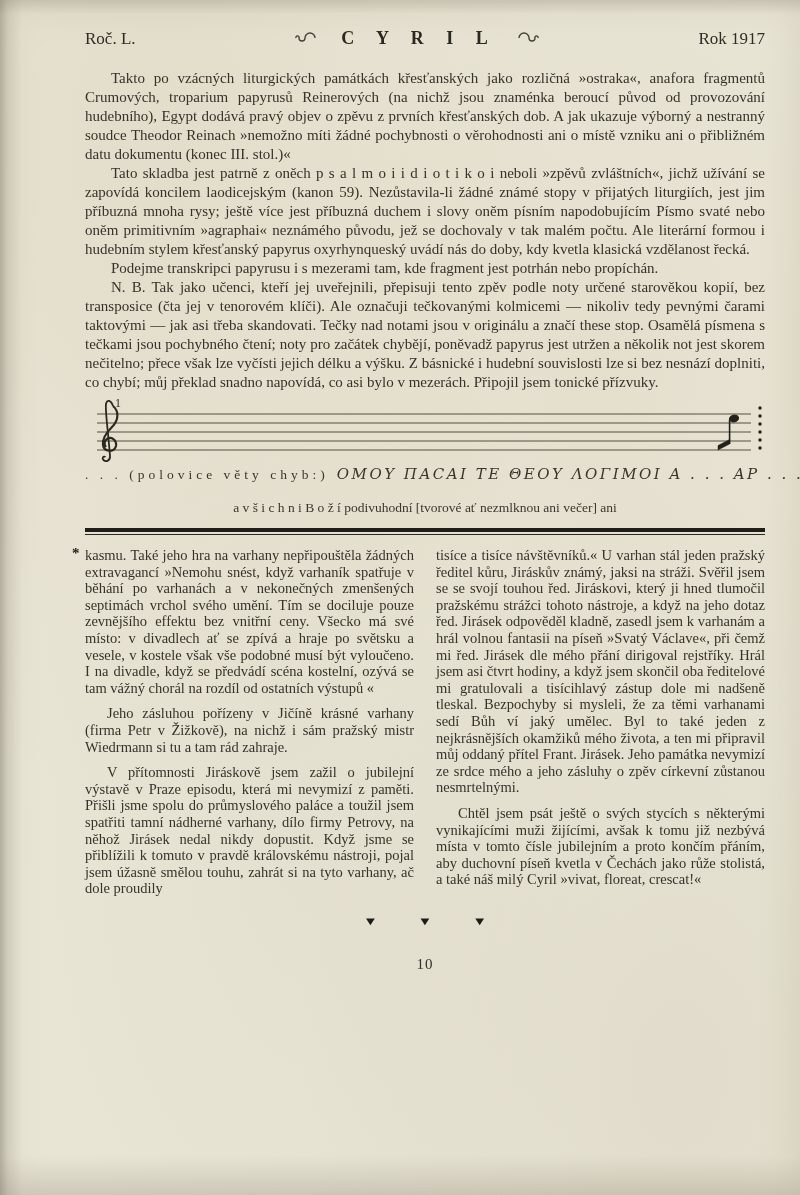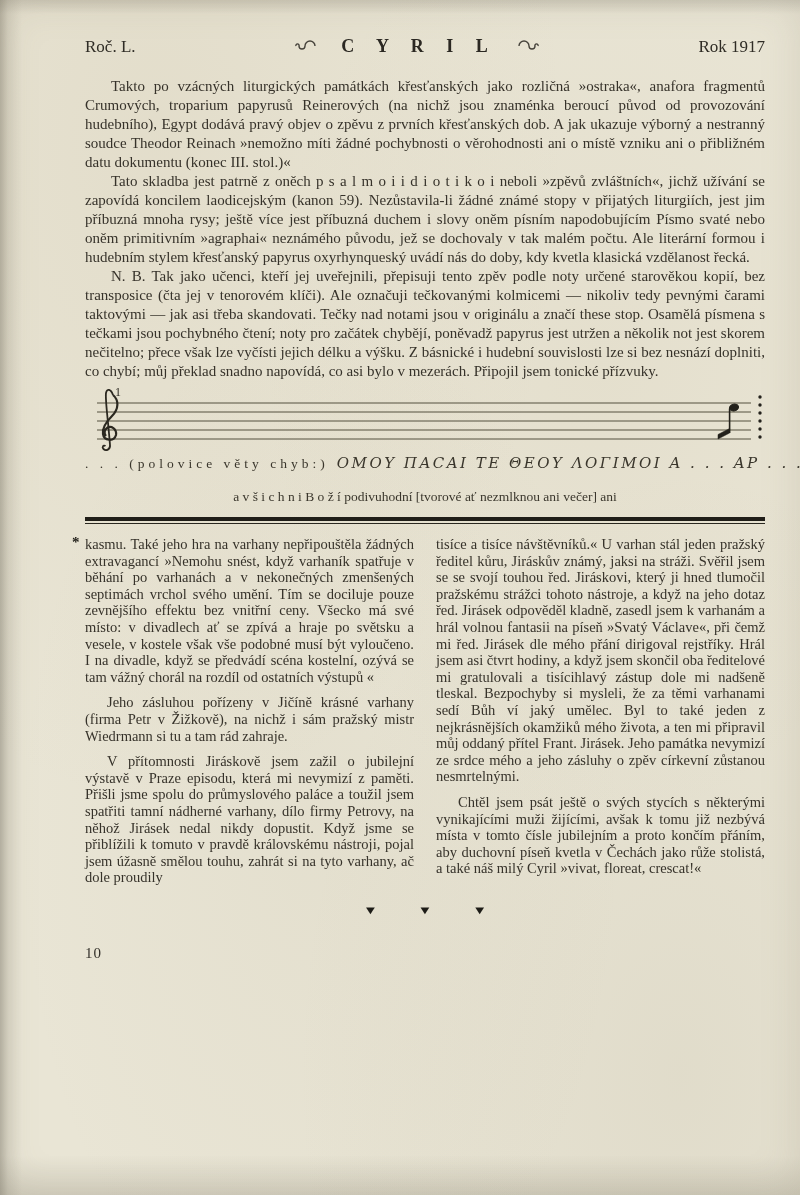--- a/index.html
+++ b/index.html
@@ -21,21 +21,21 @@
       linear-gradient(180deg, rgba(95,92,80,0.18) 0px, rgba(95,92,80,0) 14px),
       linear-gradient(0deg, rgba(110,108,92,0.16) 0px, rgba(110,108,92,0) 40px),
       #e9e5d5;
     color:#36322a;
     box-shadow:inset 0 0 40px rgba(120,112,90,0.18);
   }
   .content{position:absolute;left:85px;top:0;width:680px;}
   
   .header{
     display:flex;justify-content:space-between;align-items:baseline;
-    padding-top:36px;font-size:17px;color:#2f2c25;
+    padding-top:28px;font-size:17px;color:#2f2c25;
   }
   .header .masthead{display:flex;align-items:center;gap:20px;}
   .masthead-title{
     font-size:18px;letter-spacing:9px;font-weight:bold;color:#2b2822;
     padding-left:4px;
   }
   .fleuron{display:inline-block;opacity:0.85;}
   
   .article{margin-top:20px;font-size:15px;line-height:19px;text-align:justify;}
   .article p{margin:0;text-indent:26px;}
@@ -68,21 +68,21 @@
   .hang{position:relative;}
   .fn-mark{
     position:absolute;left:-13px;top:-2px;font-size:15px;font-weight:bold;color:#23211b;
   }
   
   .footer-orn{
     margin-top:16px;text-align:center;color:#1d1c17;font-size:15px;
   }
   .footer-orn span{display:inline-block;margin:0 18px;transform:scaleY(0.75);}
   .page-number{
-    margin-top:26px;font-size:15px;color:#33302a;letter-spacing:1px;
+    text-align:center;margin-top:26px;font-size:15px;color:#33302a;letter-spacing:1px;
   }
 </style>
 </head>
 <body>
 
 <div class="page">
   <div class="content">
 
     <div class="header">
       <span>Roč. L.</span>
@@ -98,20 +98,21 @@
               <path d="M2,7 a5,5 0 1 1 10,0 a3,3 0 1 0 6,0 a1.6,1.6 0 1 1 3,0" fill="none" stroke="#2b2822" stroke-width="1.4"></path>
             </svg>
         </span>
       </span>
       <span>Rok 1917</span>
     </div>
 
     <div class="article">
       <p>Takto po vzácných liturgických památkách křesťanských jako rozličná »ostraka«, anafora fragmentů Crumových, troparium papyrusů Reinerových (na nichž jsou znaménka beroucí původ od provozování hudebního), Egypt dodává pravý objev o zpěvu z prvních křesťanských dob. A jak ukazuje výborný a nestranný soudce Theodor Reinach »nemožno míti žádné pochybnosti o věrohodnosti ani o místě vzniku ani o přibližném datu dokumentu (konec III. stol.)«</p>
       <p>Tato skladba jest patrně z oněch p s a l m o i  i d i o t i k o i  neboli »zpěvů zvláštních«, jichž užívání se zapovídá koncilem laodicejským (kanon 59). Nezůstavila-li žádné známé stopy v přijatých liturgiích, jest jim příbuzná mnoha rysy; ještě více jest příbuzná duchem i slovy oněm písním napodobujícím Písmo svaté nebo oněm primitivním »agraphai« neznámého původu, jež se dochovaly v tak malém počtu. Ale literární formou i hudebním stylem křesťanský papyrus oxyrhynqueský uvádí nás do doby, kdy kvetla klasická vzdělanost řecká.</p>
+      <p>Podejme transkripci papyrusu i s mezerami tam, kde fragment jest potrhán nebo propíchán.</p>
       <p>N. B. Tak jako učenci, kteří jej uveřejnili, přepisuji tento zpěv podle noty určené starověkou kopií, bez transposice (čta jej v tenorovém klíči). Ale označuji tečkovanými kolmicemi — nikoliv tedy pevnými čarami taktovými — jak asi třeba skandovati. Tečky nad notami jsou v originálu a značí these stop. Osamělá písmena s tečkami jsou pochybného čtení; noty pro začátek chybějí, poněvadž papyrus jest utržen a několik not jest skorem nečitelno; přece však lze vyčísti jejich délku a výšku. Z básnické i hudební souvislosti lze si bez nesnází doplniti, co chybí; můj překlad snadno napovídá, co asi bylo v mezerách. Připojil jsem tonické přízvuky.</p>
     </div>
 
     <div class="music">
       <svg width="680" height="68" viewBox="0 0 680 68">
 
         <text x="30" y="11" font-size="12" font-family="Liberation Serif, serif" fill="#2e2b24">1</text>
 
         <g stroke="#55503f" stroke-width="1">
           <line x1="12" y1="18" x2="666" y2="18"></line>

